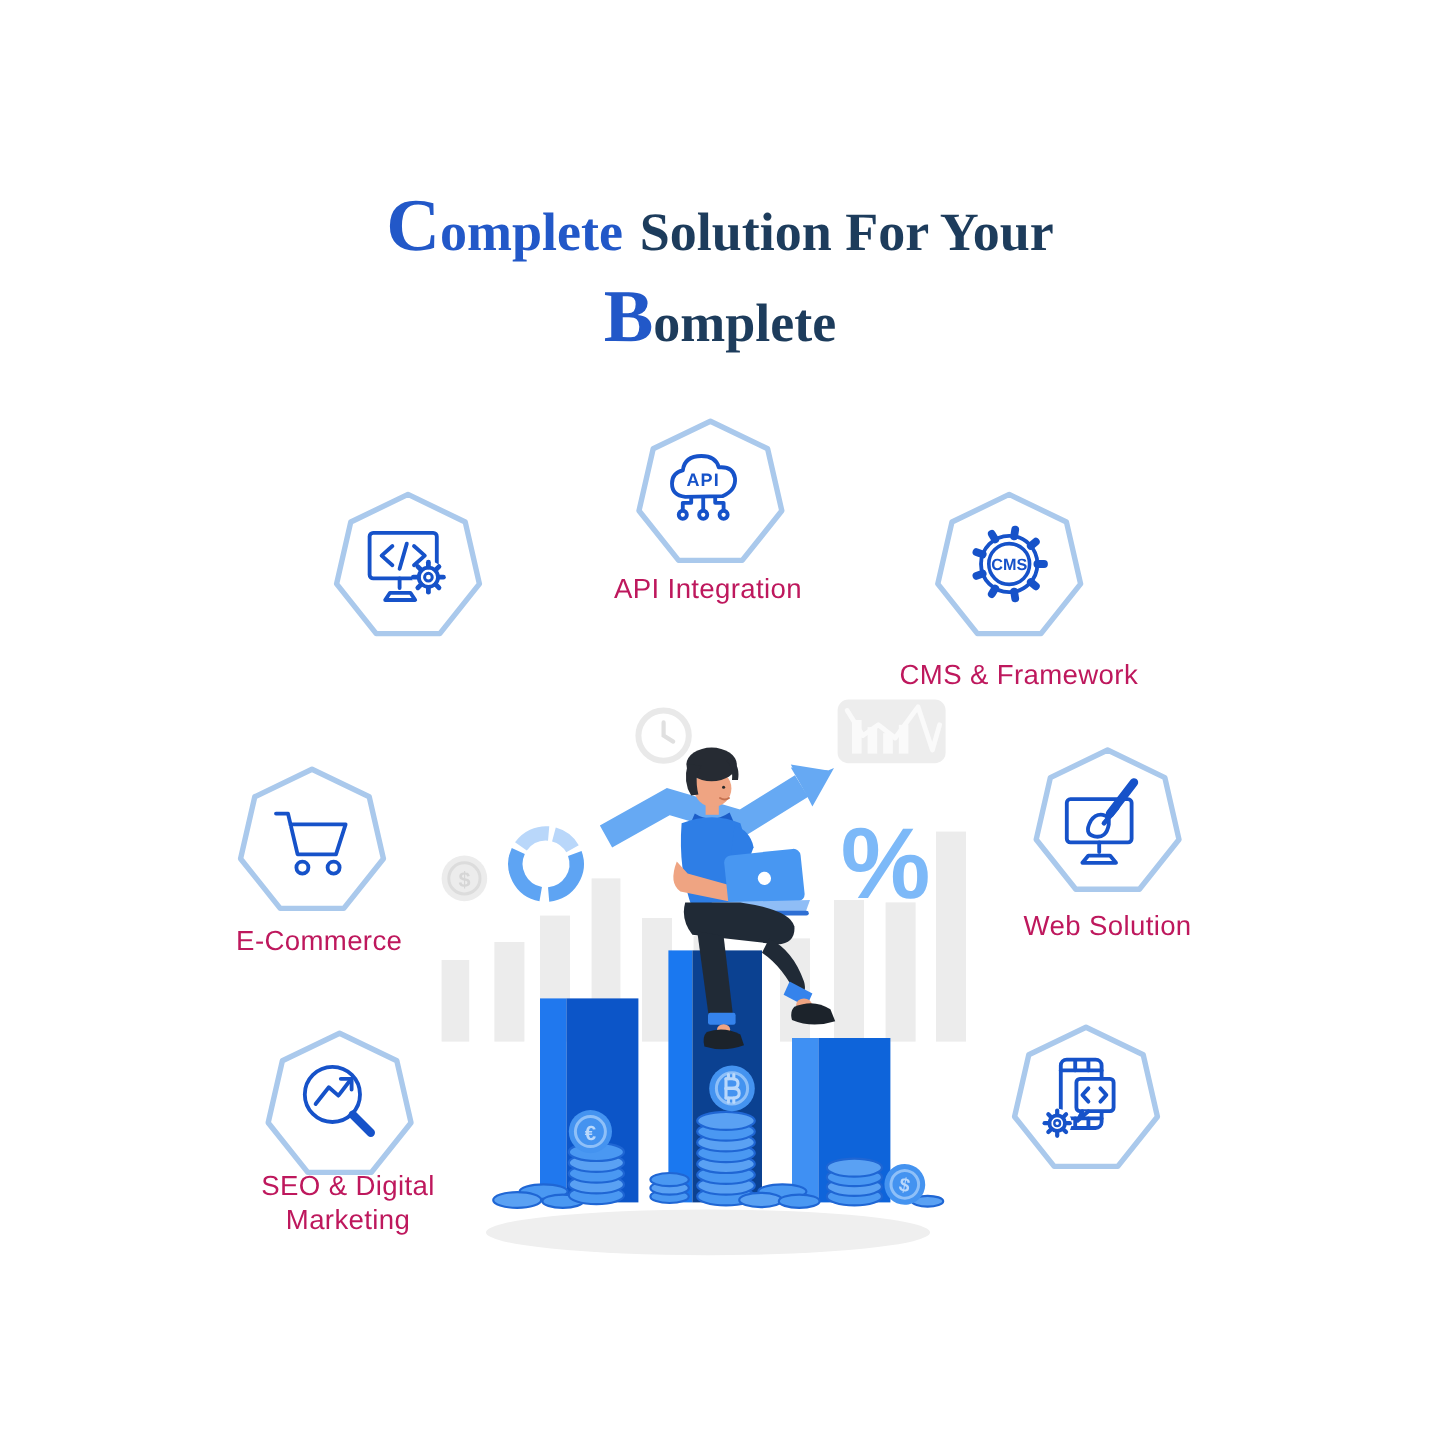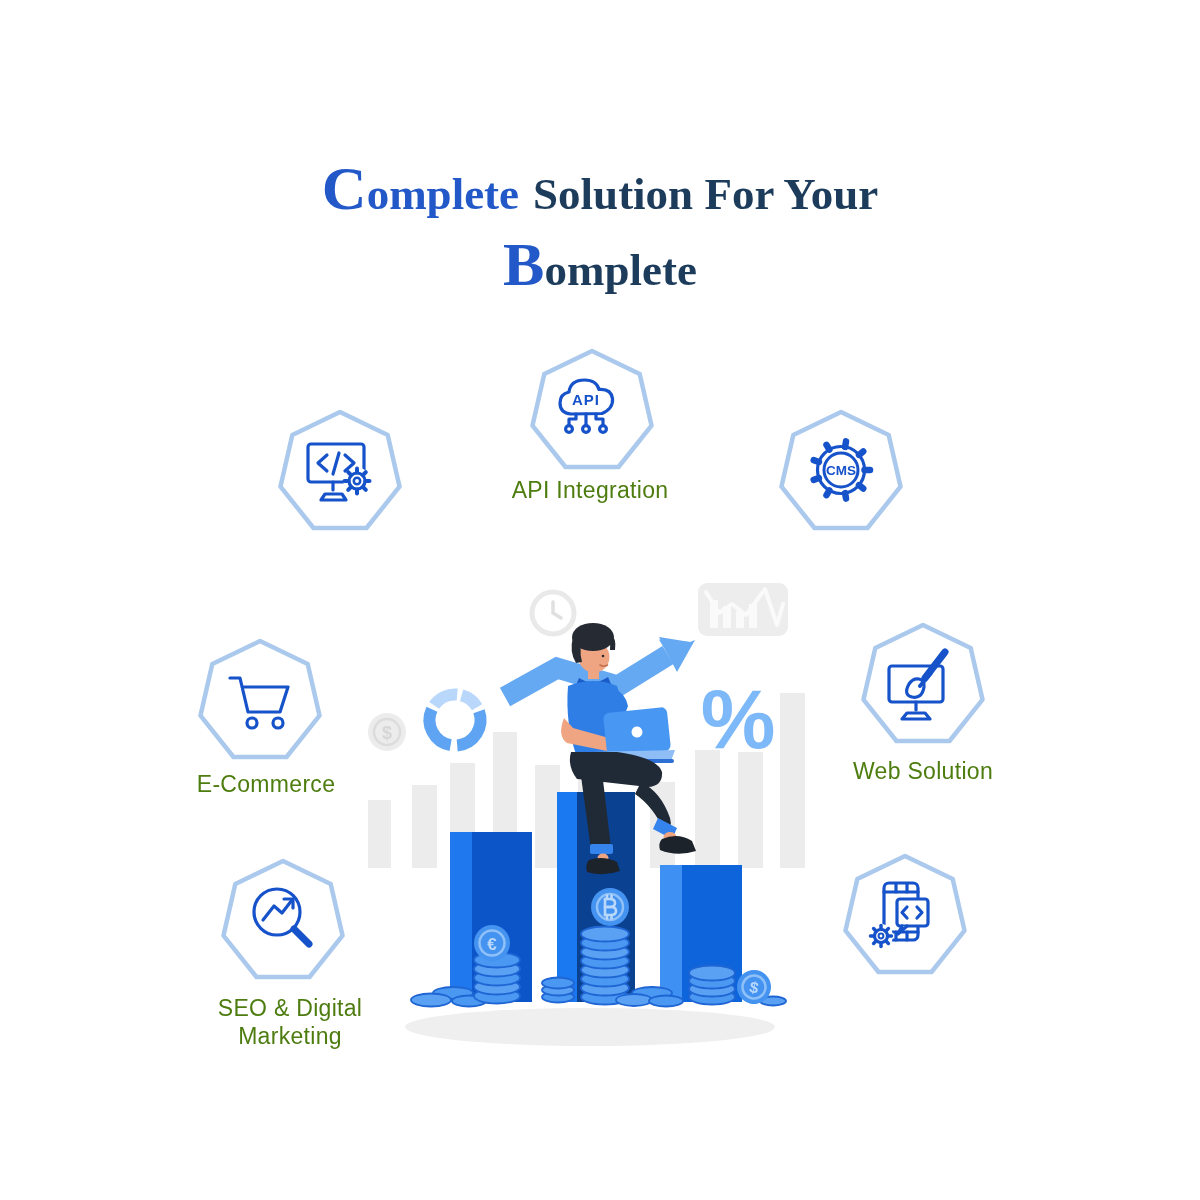--- a/index.html
+++ b/index.html
@@ -9,21 +9,21 @@
   .title{position:absolute;top:158px;left:0;width:1200px;text-align:center;
          font-family:"Liberation Serif",serif;font-weight:bold;line-height:60px;color:#1d3c5c;}
   .title .cap{font-size:62px;color:#2258c8;}
   .title .blue{color:#2258c8;}
   .title .t{font-size:45px;}
   .title .navy{color:#1d3c5c;}
   .title .sp{display:inline-block;width:14px;}
   
   .svc-icon{position:absolute;width:130px;height:130px;}
   .svc-label{position:absolute;font-size:23px;line-height:28px;letter-spacing:.3px;
-             color:#4d7c0f;text-align:center;}
+             color:#be185d;text-align:center;}
   .hept{stroke:#aac9ec;stroke-width:4.5;fill:none;stroke-linejoin:round;}
   .ic{stroke:#1652c9;stroke-width:3.2;fill:none;stroke-linecap:round;stroke-linejoin:round;}
   .ic-txt{fill:#1652c9;font-family:"Liberation Sans",sans-serif;font-weight:bold;}
 </style>
 </head>
 <body>
 
 <div class="canvas">
 
   <div class="title">
@@ -84,20 +84,21 @@
           <path d="M42.9,54 l-5.2,-1.9"></path>
         <path d="M53.3,41.6 l-2.8,-4.7"></path>
           <path d="M69.1,38.9 l0.9,-5.5"></path>
           <path d="M83,46.9 l4.2,-3.5"></path>
       </g>
       <circle cx="65" cy="62" r="23.5"></circle>
       <circle cx="65" cy="62" r="17" stroke-width="3"></circle>
     </g>
     <text class="ic-txt" x="65" y="67" font-size="13.5" text-anchor="middle">CMS</text>
   </svg>
+  <div class="svc-label" style="left:699px;top:548px;width:300px">CMS &amp; Framework</div>
 
   <svg class="svc-icon" style="left:195px;top:637px" viewBox="0 0 130 130">
     <polygon class="hept" points="65,4 112.7,27 124.5,78.6 91.5,120 38.5,120 5.5,78.6 17.3,27"></polygon>
     <g class="ic" stroke-width="3.6">
       <path d="M35,41 h10 l8,34 h32 l8,-25 h-46"></path>
       <circle cx="57" cy="86" r="5"></circle>
         <circle cx="83" cy="86" r="5"></circle>
     </g>
   </svg>
   <div class="svc-label" style="left:116px;top:770px;width:300px">E-Commerce</div>
@@ -117,21 +118,21 @@
 
   <svg class="svc-icon" style="left:218px;top:857px" viewBox="0 0 130 130">
     <polygon class="hept" points="65,4 112.7,27 124.5,78.6 91.5,120 38.5,120 5.5,78.6 17.3,27"></polygon>
     <g class="ic" stroke-width="3.6">
       <circle cx="59" cy="55" r="23"></circle>
       <path d="M76,72 L91,87" stroke-width="7"></path>
       <path d="M45,63 L56,49 L64,56 L74,43"></path>
       <path d="M66,42 h9 v9"></path>
     </g>
   </svg>
-  <div class="svc-label" style="left:195px;top:994px;width:190px">SEO &amp; Digital Marketing</div>
+  <div class="svc-label" style="left:195px;top:974px;width:190px">SEO &amp; Digital Marketing</div>
 
   <svg class="svc-icon" style="left:840px;top:852px" viewBox="0 0 130 130">
     <polygon class="hept" points="65,4 112.7,27 124.5,78.6 91.5,120 38.5,120 5.5,78.6 17.3,27"></polygon>
     <g class="ic" stroke-width="3">
       <rect x="44" y="31" width="34" height="57" rx="5"></rect>
       <path d="M44,40 h34"></path>
         <path d="M56,32 v8"></path>
         <path d="M67,32 v8"></path>
       <path d="M44,80 h34"></path>
         <path d="M56,80 v8"></path>

